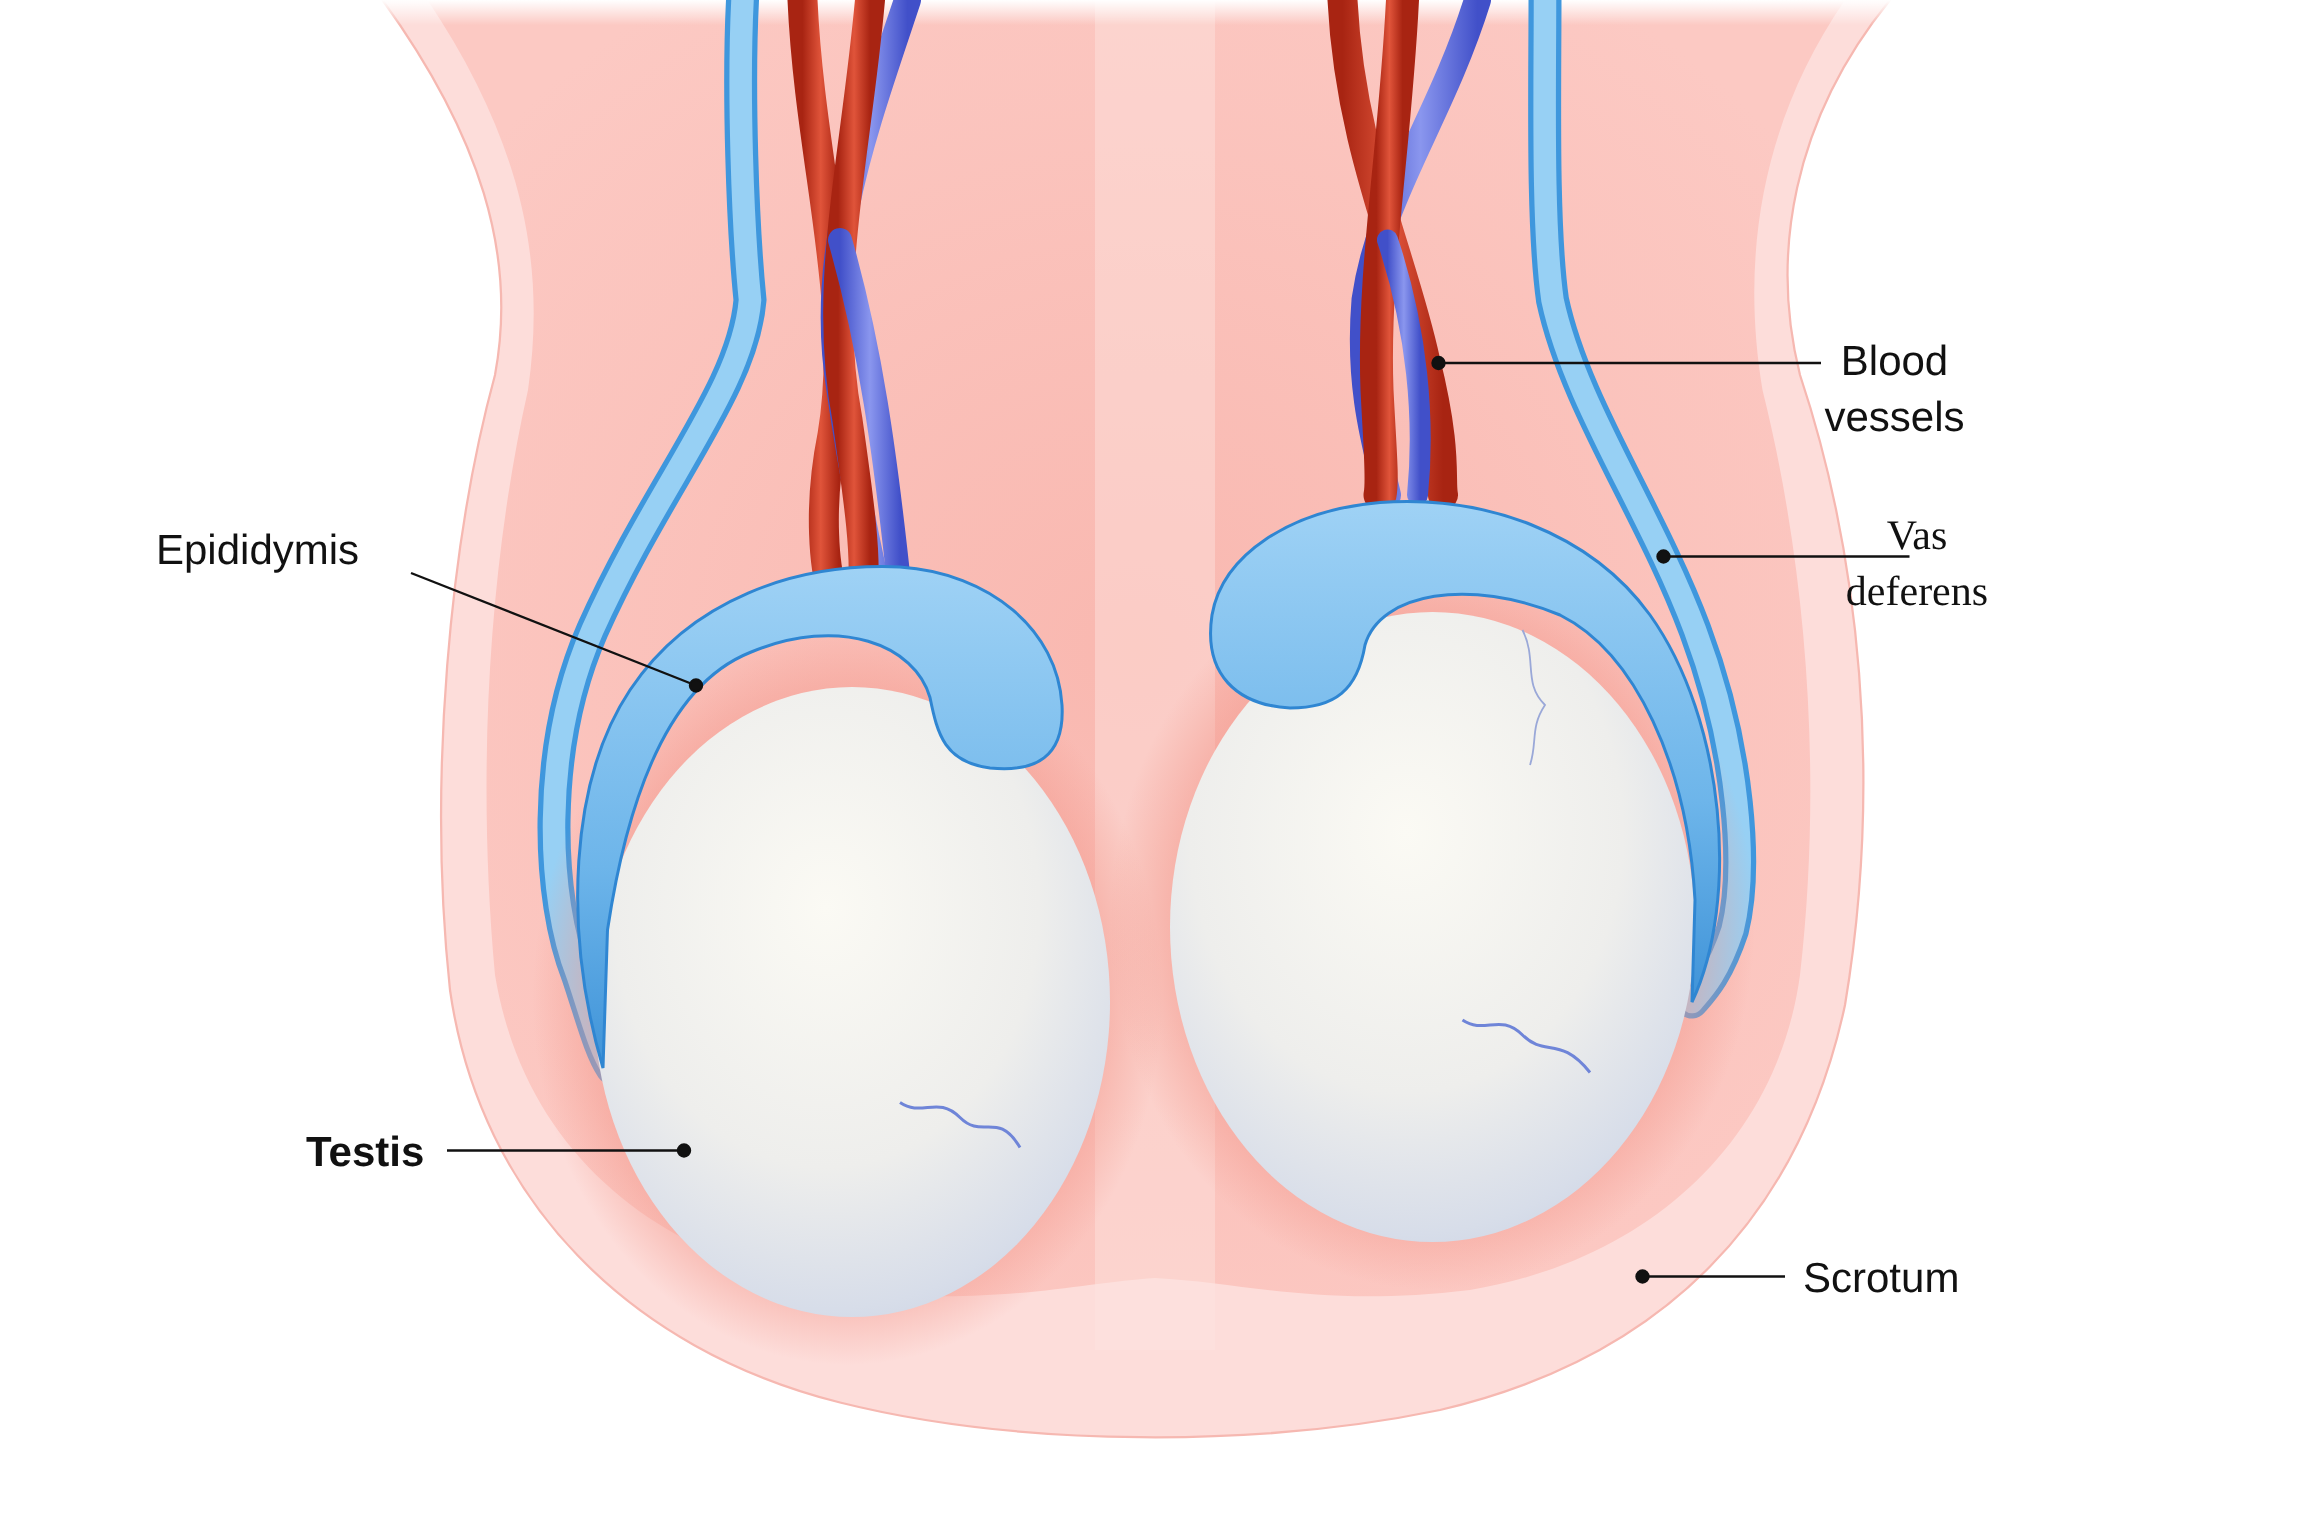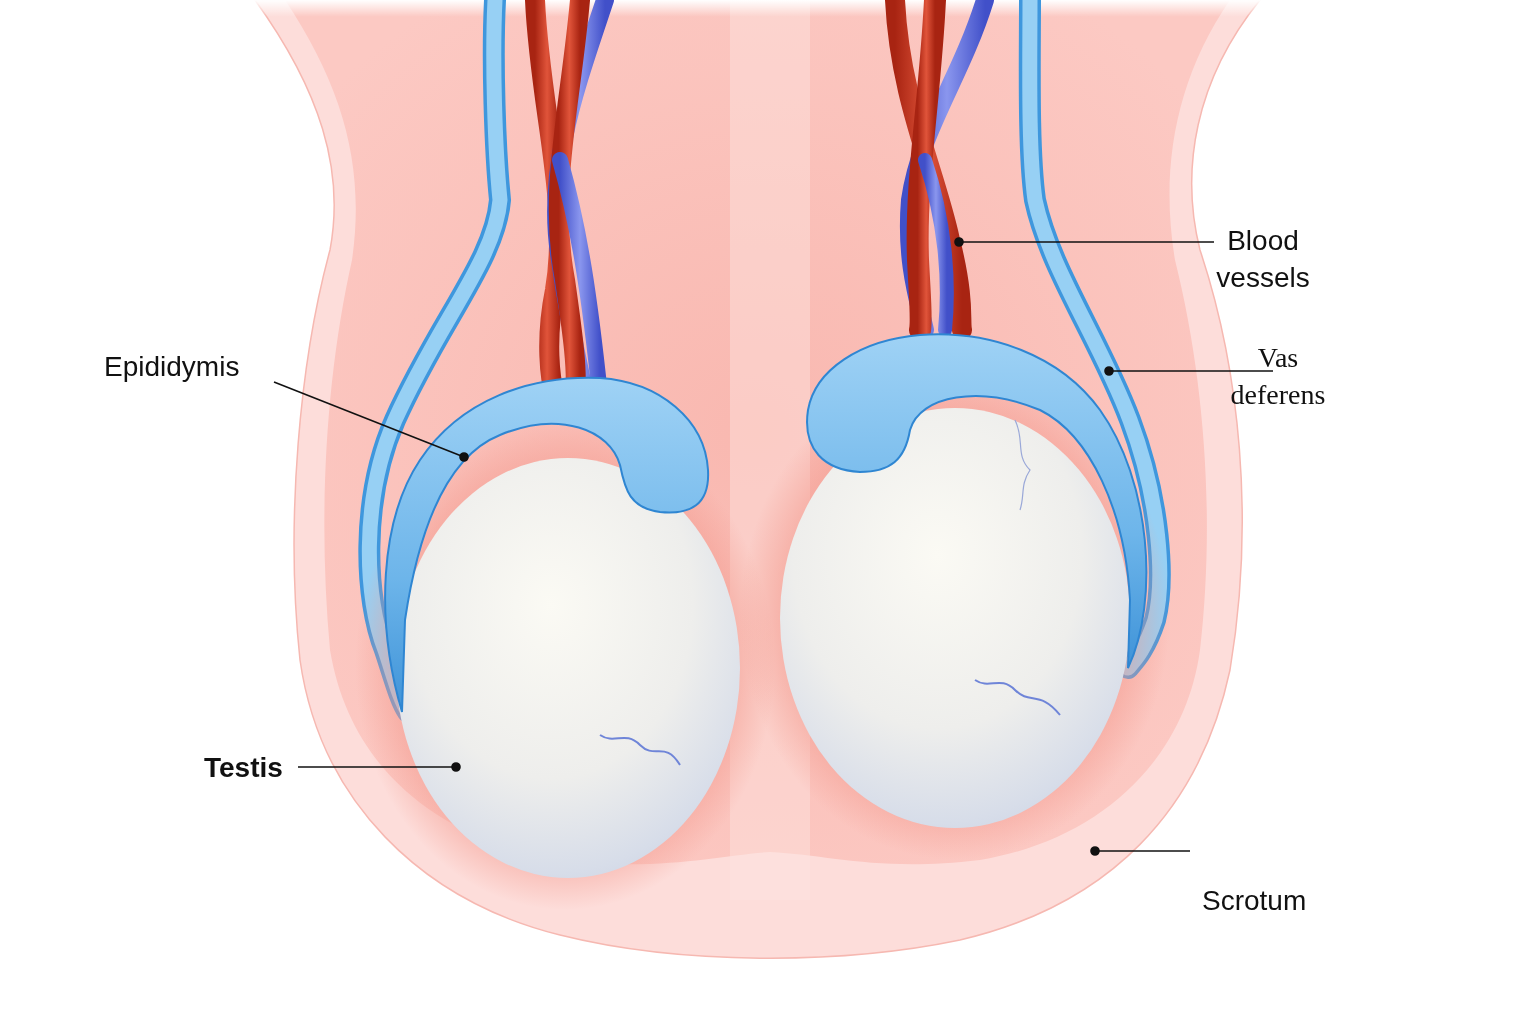--- a/index.html
+++ b/index.html
@@ -105,13 +105,13 @@
 <div class="label center" style="left:1200px; top:222px; width:126px;">
   <div>Blood</div>
   <div>vessels</div>
 </div>
 <div class="label center" style="left:1206px; top:339px; width:144px;font-family:Liberation Serif, serif;">
   <div>Vas</div>
   <div>deferens</div>
 </div>
 <div class="label" style="left:104px; top:348px;">Epididymis</div>
 <div class="label" style="left:204px; top:749px;font-weight:bold;">Testis</div>
-<div class="label" style="left:1202px; top:882px;">Scrotum</div>
+<div class="label" style="left:1202px; top:833px;">Scrotum</div>
 
 </body></html>

